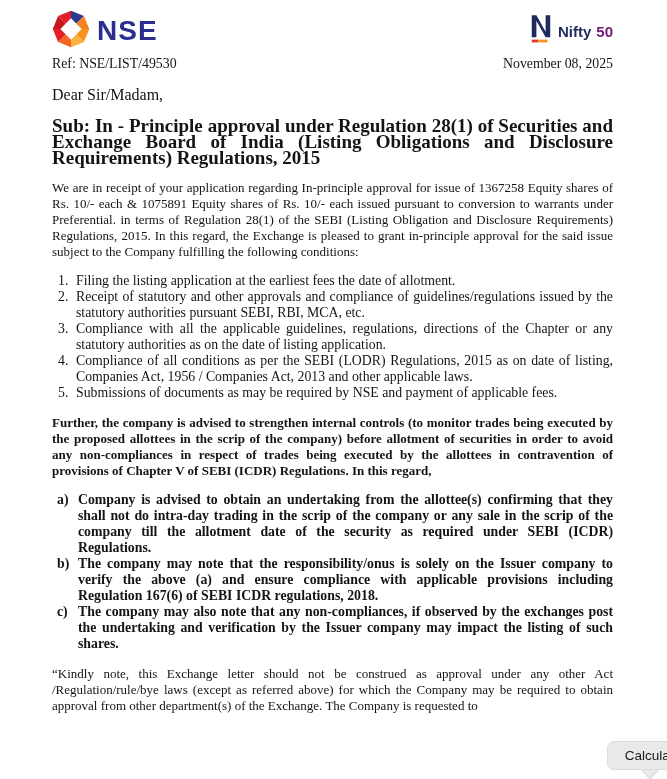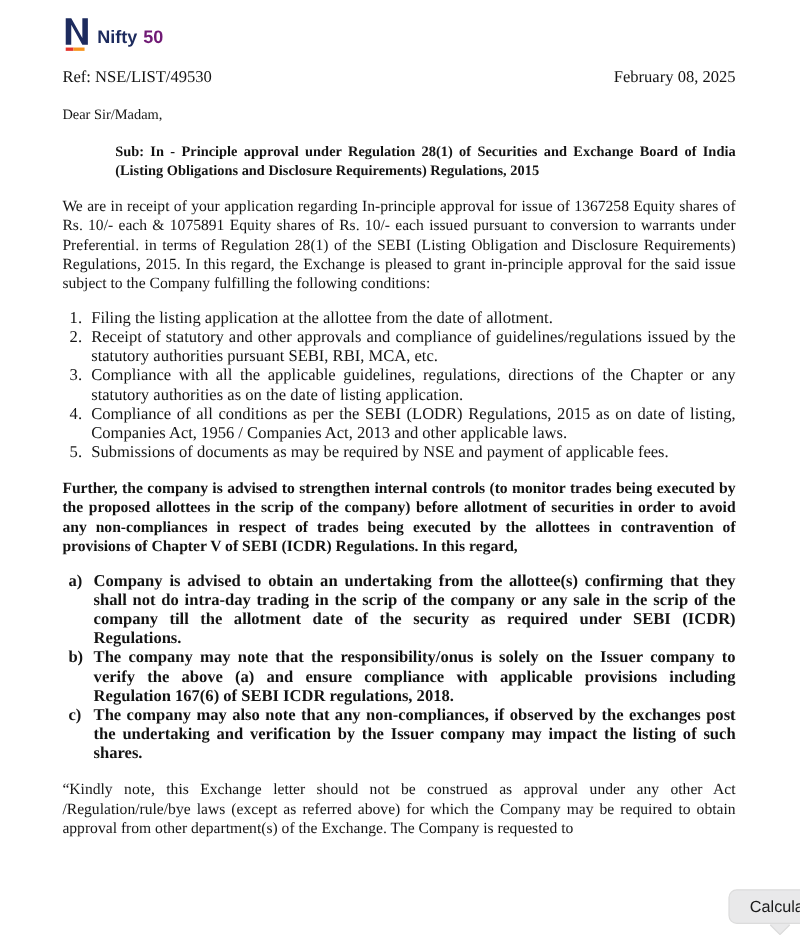--- a/index.html
+++ b/index.html
@@ -22,22 +22,22 @@
     font-weight:bold; font-size:15px; color:#1d2b5e; line-height:1;
   }
   .nifty-50 {
     font-family:"Liberation Sans","DejaVu Sans",sans-serif;
     font-weight:bold; font-size:15px; color:#701a75; line-height:1;
   }
 
   
   .ref-row { margin-top:4px; display:flex; justify-content:space-between; font-size:13.8px; line-height:16px; }
   .recipient { margin-top:17px; font-size:13.8px; line-height:16px; }
-  .salutation { margin-top:15px; font-size:12px; line-height:16px; }
-  .subject { margin-top:15px; font-size:12px; line-height:16px; font-weight:bold; text-align:justify;margin-left:44px; }
+  .salutation { margin-top:15px; font-size:16px; line-height:16px; }
+  .subject { margin-top:15px; font-size:19px; line-height:16px; font-weight:bold; text-align:justify; }
   .para { margin-top:14px; font-size:13px; line-height:16px; text-align:justify; }
   .para.bold { font-weight:bold; }
 
   .list { margin-top:13px; font-size:13.8px; line-height:16px; }
   .list-item { display:flex; }
   .num-marker { flex:none; width:18px; margin-left:6px; }
   .num-text { flex:1; text-align:justify; }
 
   .adv-list { margin-top:13px; font-size:13.8px; line-height:16px; font-weight:bold; }
   .adv-item { display:flex; }
@@ -56,49 +56,65 @@
     background:#e9e9ea; border-right:1px solid #dcdcdc; border-bottom:1px solid #dcdcdc;
     transform:rotate(45deg);
   }
 </style>
 </head>
 <body>
 
 <div class="page">
 
   <div class="logo-row">
+    <div class="nse-logo">
+      <span>
+        <svg width="38" height="38" viewBox="0 0 48 48">
+          <polygon points="24,24 7.7,7.7 24,1" fill="#e41e26"></polygon>
+          <polygon points="24,24 24,1 40.3,7.7" fill="#2b3990"></polygon>
+          <polygon points="24,24 40.3,7.7 47,24" fill="#f58220"></polygon>
+          <polygon points="24,24 47,24 40.3,40.3" fill="#f7941d"></polygon>
+          <polygon points="24,24 40.3,40.3 24,47" fill="#fbb040"></polygon>
+          <polygon points="24,24 24,47 7.7,40.3" fill="#f26522"></polygon>
+          <polygon points="24,24 7.7,40.3 1,24" fill="#e41e26"></polygon>
+          <polygon points="24,24 1,24 7.7,7.7" fill="#c4161c"></polygon>
+          <polygon points="24,10.5 37.5,24 24,37.5 10.5,24" fill="#ffffff"></polygon>
+        </svg>
+      </span>
+      <span class="nse-word">NSE</span>
+    </div>
     <div class="nifty-logo">
       <span>
         <svg width="24" height="30" viewBox="0 0 26 32">
           <path d="M3 1 L8 1 L18 19 L18 1 L23 1 L23 25 L18 25 L8 7 L8 25 L3 25 Z" fill="#1d2b5e"></path>
           <rect x="3" y="27.5" width="7" height="3" fill="#e5342b"></rect>
           <rect x="10" y="27.5" width="10" height="3" fill="#f7941d"></rect>
         </svg>
       </span>
       <span class="nifty-word">Nifty</span>
         <span class="nifty-50">50</span>
     </div>
   </div>
 
   <div class="ref-row">
     <span>Ref: NSE/LIST/49530</span>
-    <span>February 08, 2025</span>
+    <span>November 08, 2025</span>
   </div>
 
 
   <div class="salutation">Dear Sir/Madam,</div>
 
   <div class="subject">Sub: In - Principle approval under Regulation 28(1) of Securities and Exchange Board of India (Listing Obligations and Disclosure Requirements) Regulations, 2015</div>
 
   <div class="para">We are in receipt of your application regarding In-principle approval for issue of 1367258 Equity shares of Rs. 10/- each &amp; 1075891 Equity shares of Rs. 10/- each issued pursuant to conversion to warrants under Preferential. in terms of Regulation 28(1) of the SEBI (Listing Obligation and Disclosure Requirements) Regulations, 2015. In this regard, the Exchange is pleased to grant in-principle approval for the said issue subject to the Company fulfilling the following conditions:</div>
 
   <div class="list">
     <div class="list-item">
       <span class="num-marker">1.</span>
-      <span class="num-text">Filing the listing application at the allottee from the date of allotment.</span>
+      <span class="num-text">Filing the listing application at the earliest fees the date of allotment.</span>
     </div>
     <div class="list-item">
       <span class="num-marker">2.</span>
       <span class="num-text">Receipt of statutory and other approvals and compliance of guidelines/regulations issued by the statutory authorities pursuant SEBI, RBI, MCA, etc.</span>
     </div>
     <div class="list-item">
       <span class="num-marker">3.</span>
       <span class="num-text">Compliance with all the applicable guidelines, regulations, directions of the Chapter or any statutory authorities as on the date of listing application.</span>
     </div>
     <div class="list-item">

